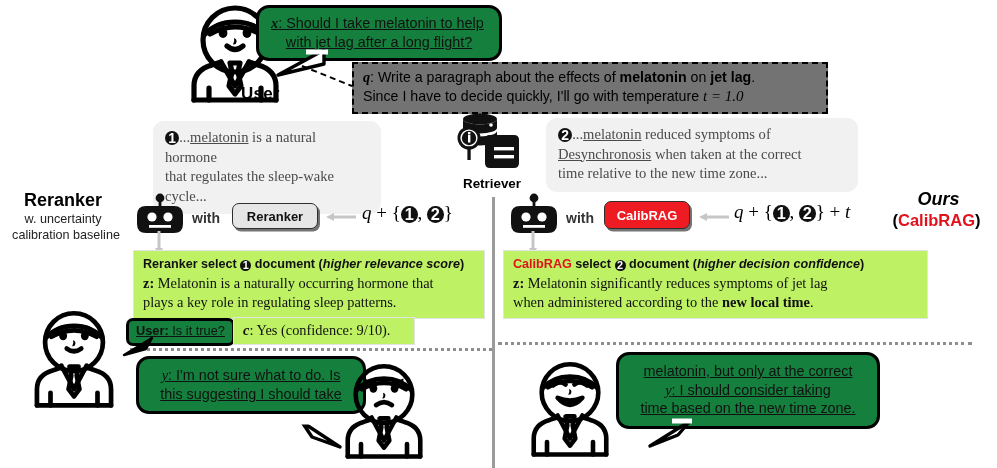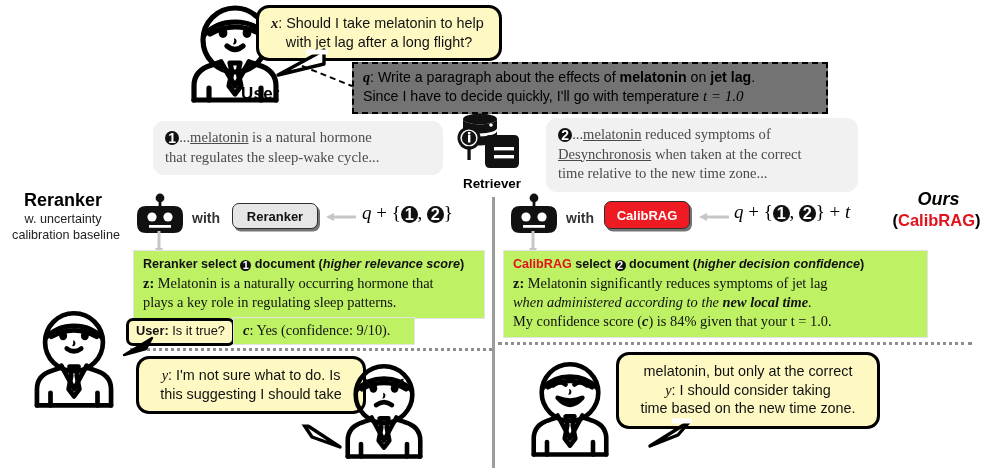--- a/index.html
+++ b/index.html
@@ -15,26 +15,27 @@
 
   
   .serif { font-family: "Liberation Serif", serif; }
   .sans  { font-family: "Liberation Sans", sans-serif; }
   .ital  { font-style: italic; }
   .bold  { font-weight: bold; }
   .red   { color: #e1121c; }
 
   
   .bubble {
-    background: #fef9c3;
+    background: #15803d;
     border: 3.5px solid #000;
     border-radius: 13px;
     padding: 6px 12px 7px 12px;
     line-height: 1.3;
     color: #111;
+    text-decoration: underline;
   }
 
   
   .dashbox {
     background: #737373;
     border: 2.4px dashed #000;
     padding: 4px 9px 5px 9px;
     line-height: 1.32;
   }
 
@@ -184,21 +185,21 @@
         <circle cx="17" cy="25" r="7.2" fill="#111"></circle>
         <rect x="16" y="22" width="2.4" height="7.5" fill="#fff"></rect>
         <rect x="16" y="19" width="2.4" height="2.4" fill="#fff"></rect>
         <rect x="15.4" y="36" width="3.3" height="11" fill="#111"></rect>
         <rect x="15.4" y="33.4" width="3.3" height="1.8" fill="#111"></rect>
       </g>
     </svg>
   </div>
   <div class="abs bold sans" style="left:452px; top:176px; font-size:13.4px; width:80px; text-align:center;">Retriever</div>
 
-  <div class="abs doccard serif" style="left:153px; top:121px; width:290px; font-size:14.6px;">
+  <div class="abs doccard serif" style="left:153px; top:121px; width:228px; font-size:14.6px;">
     <div>
       <span class="cnum lg sans">1</span><span>...</span><u>melatonin</u><span> is a natural hormone</span>
     </div>
     <div>that regulates the sleep-wake cycle...</div>
   </div>
 
   <div class="abs doccard serif" style="left:546px; top:118px; width:312px; font-size:14.6px;">
     <div>
       <span class="cnum lg sans">2</span><span>...</span><u>melatonin</u><span> reduced symptoms of</span>
     </div>
@@ -371,25 +372,22 @@
     </svg>
   </div>
 
   <div class="abs outpanel" style="left:503px; top:250px; width:425px;">
     <div class="sans bold" style="font-size:12.6px;">
       <span class="red">CalibRAG</span><span> select </span><span class="cnum">2</span><span> document (</span><span class="ital">higher decision confidence</span><span>)</span>
     </div>
     <div class="serif" style="font-size:14.4px; margin-top:1px;">
       <span class="bold">z:</span><span> Melatonin significantly reduces symptoms of jet lag</span>
     </div>
-    <div class="serif" style="font-size:14.4px;font-style:italic;">
+    <div class="serif" style="font-size:14.4px;">
       <span>when administered according to the </span><span class="bold">new local time</span><span>.</span>
-    </div>
-    <div class="serif" style="font-size:14.4px;">
-      <span>My confidence score (</span><span class="bold ital">c</span><span>) is 84% given that your t = 1.0.</span>
     </div>
   </div>
 
   <div class="abs" style="left:524px; top:352px;">
     <svg width="92" height="112" viewBox="0 0 104 115" aria-hidden="true">
       <g fill="none" stroke="#000" stroke-width="5.2" stroke-linejoin="round" stroke-linecap="round">
         <path d="M20 40 a32 32 0 0 1 64 0 a32 32 0 0 1 -64 0 Z"></path>
         <path d="M21 35 q12 -13 31 -13 q19 0 31 13"></path>
         <path d="M27 34 q12 -7 25 -7 q13 0 25 7"></path>
         <path d="M11 110 L11 92 q0 -16 18 -21 l9 -3"></path>

